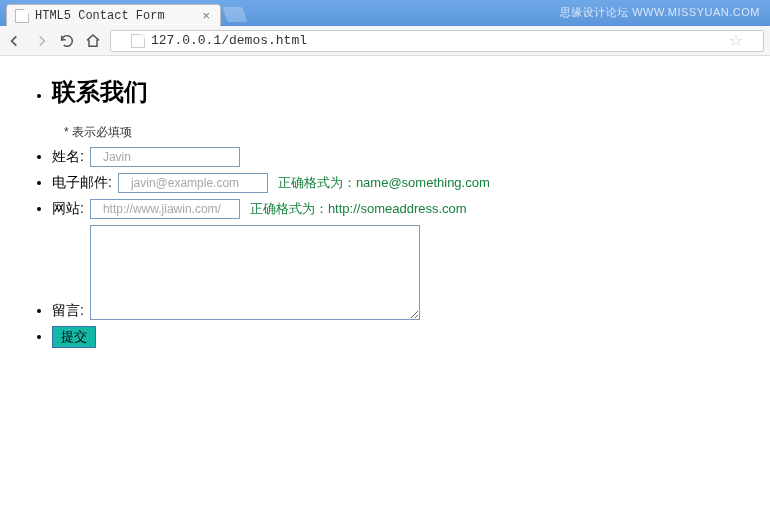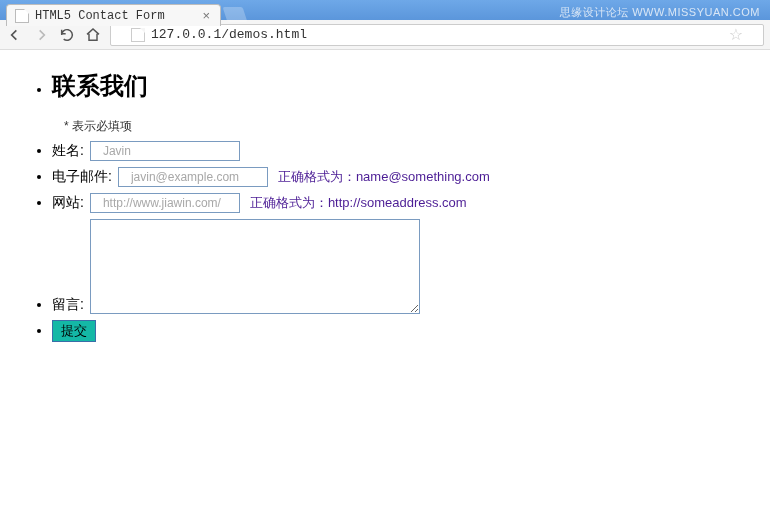--- a/index.html
+++ b/index.html
@@ -1,20 +1,20 @@
 <!DOCTYPE html>
 <html><head>
 <meta charset="utf-8">
 <style>
 * { box-sizing: border-box; margin: 0; padding: 0; }
 html, body { width: 770px; height: 520px; background: #fff; font-family: Arial, "Microsoft YaHei", SimSun, sans-serif; overflow: hidden; }
 
 
 .chrome { width: 100%; }
-.tab-strip { height: 20px; background: linear-gradient(#6ea8e8, #5b96db); position: relative; }
+.tab-strip { height: 26px; background: linear-gradient(#6ea8e8, #5b96db); position: relative; }
 .tab {
   position: absolute; left: 6px; top: 4px; height: 22px; width: 215px;
   background: #f7f7f7; border-top-left-radius: 4px; border-top-right-radius: 4px;
   border: 1px solid #bcbcbc; border-bottom: none;
   display: flex; align-items: center; padding: 0 8px; font-size: 12px;
 }
 .tab .page-icon { width: 14px; height: 14px; border: 1px solid #bbb; margin-right: 6px; background: #fff; position: relative; }
 .tab .page-icon::after { content:""; position:absolute; right:-1px; top:-1px; border-top:5px solid #f7f7f7; border-left:5px solid transparent;}
 .tab .title { flex: 1; font-family: "Courier New", monospace; font-size: 12px; color: #333; white-space: nowrap; overflow:hidden;}
 .tab .close { font-size: 13px; color: #777; padding: 0 2px; }
@@ -47,21 +47,21 @@
 .row { display:flex; align-items:center; gap:6px; font-family: SimSun, Arial; font-size:14px;}
 .row label { white-space:nowrap;text-align:center; }
 .text-input {
   height: 20px; border:1px solid #7a9bc0; background:#fff;
   font-family:Arial; font-size:12px; color:#999; padding:1px 12px;
 }
 .text-input::placeholder { color:#a8a8a8; }
 .w-name { width:150px; }
 .w-email { width:150px; }
 .w-site { width:150px; }
-.hint { font-size:13px; color:#4c1d95; margin-left:4px; white-space:nowrap;}
+.hint { font-size:13px; color:#15803d; margin-left:4px; white-space:nowrap;}
 textarea.msg {
   width: 330px; height: 95px; border:1px solid #7a9bc0; resize: both;
   font-family:Arial; font-size:12px; padding:2px;
 }
 .msg-li .row { align-items: flex-end; }
 .submit-btn {
   font-family: SimSun, Arial; font-size:13px; padding:1px 8px;
   border:1px solid #3a6ea8; background:#14b8a6; cursor:pointer;
 }
 </style>

